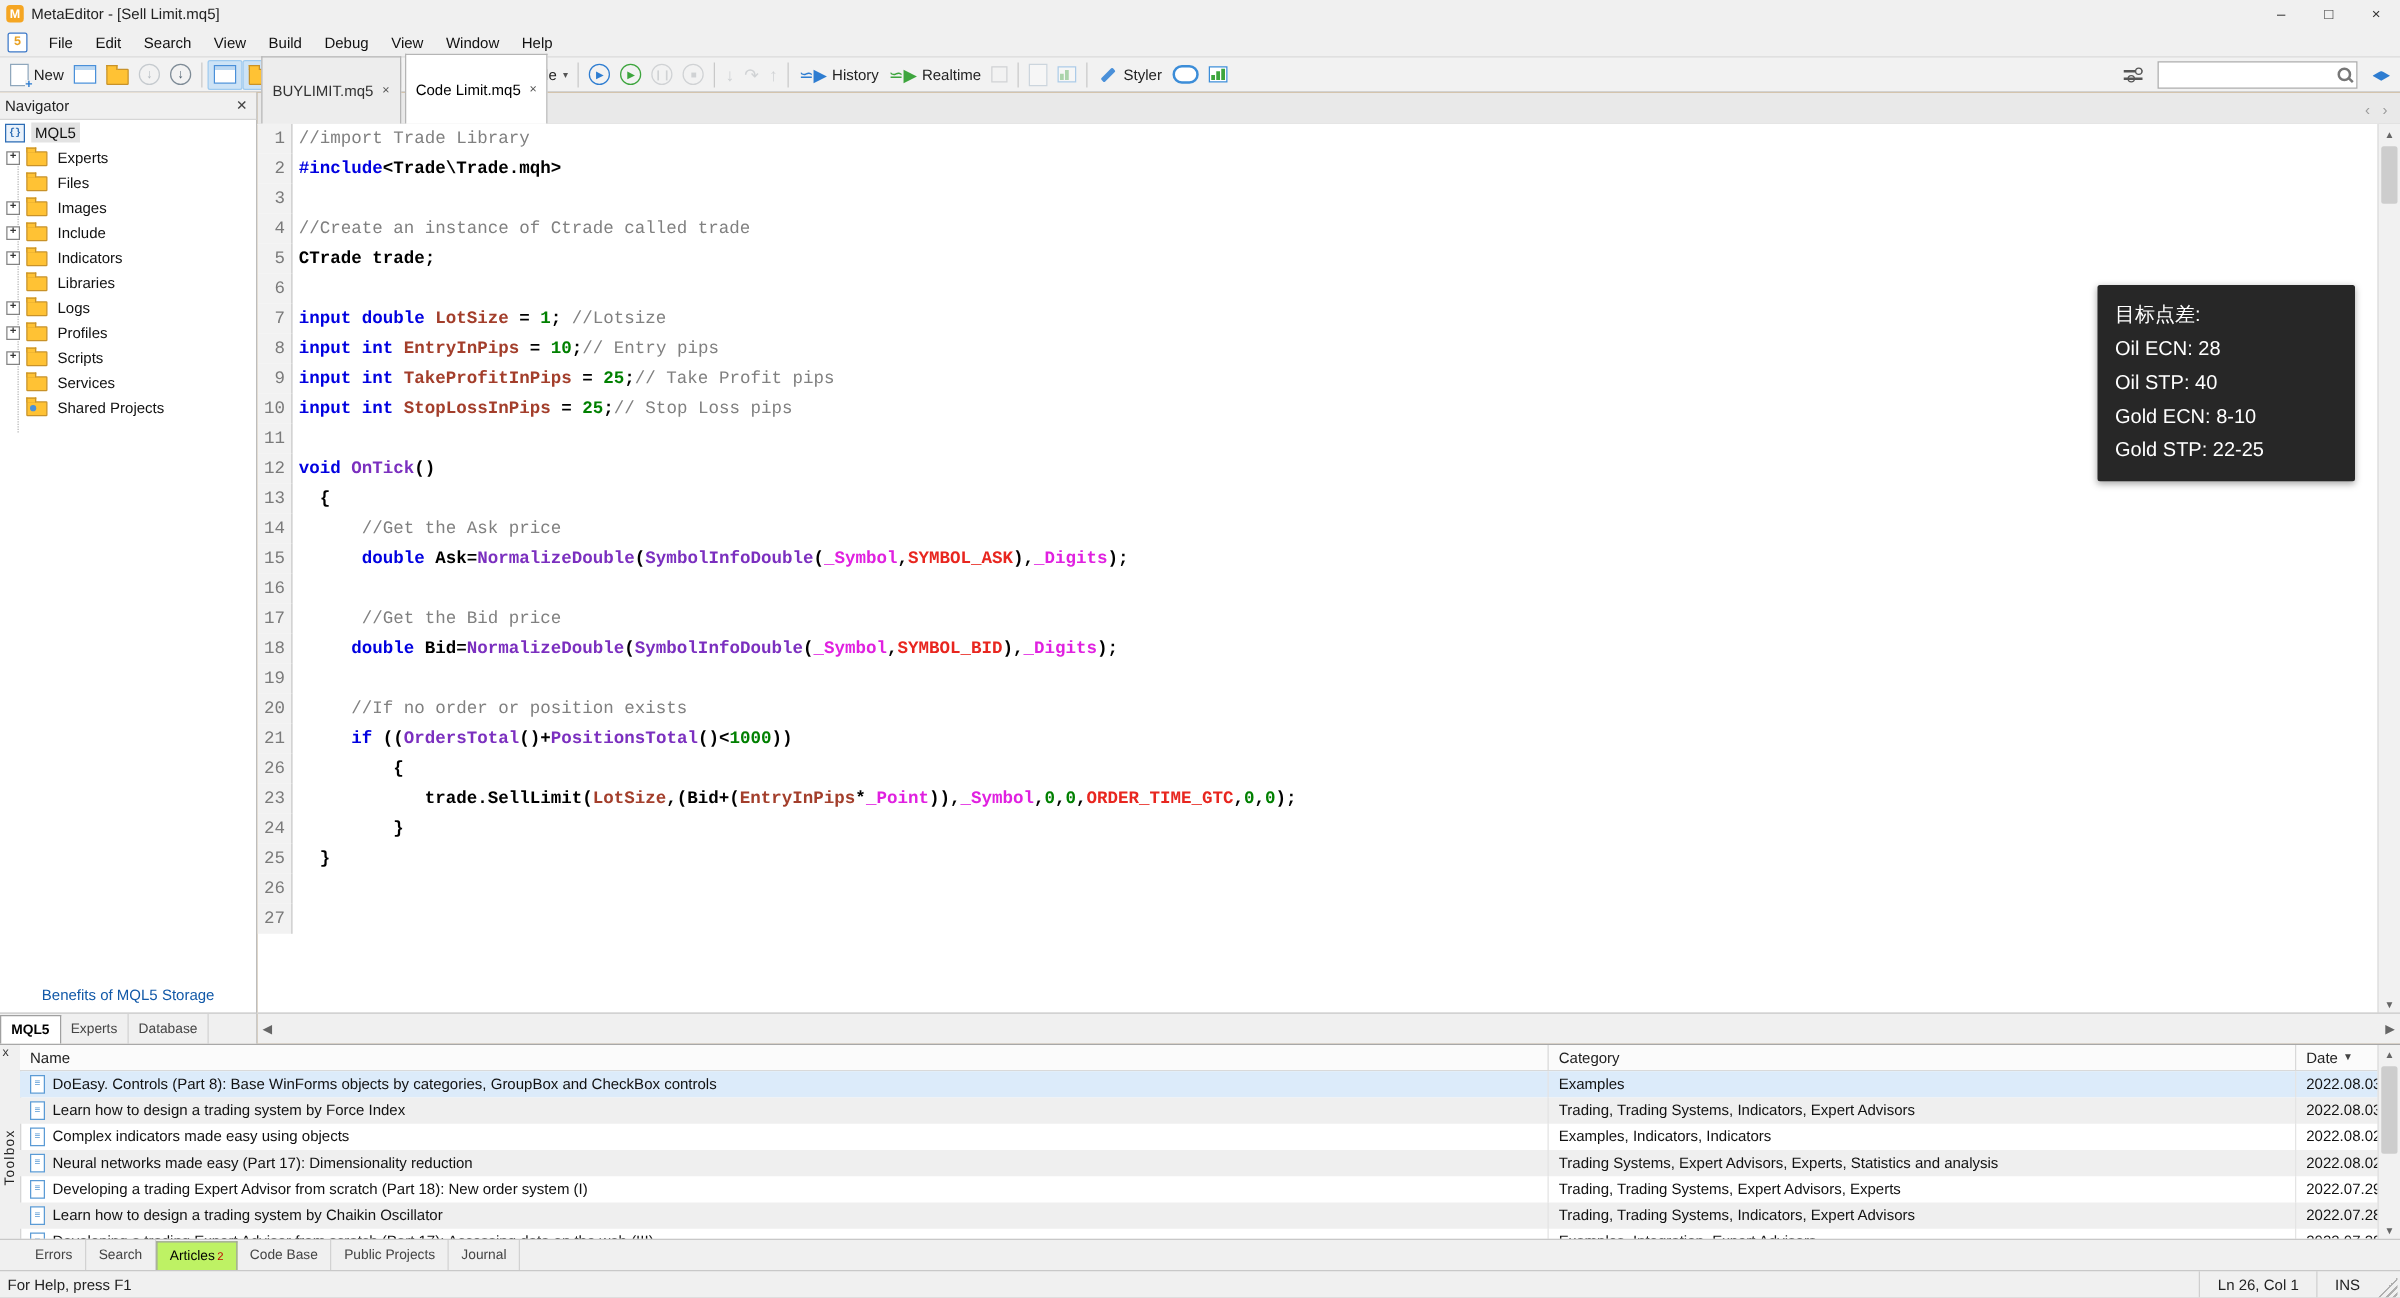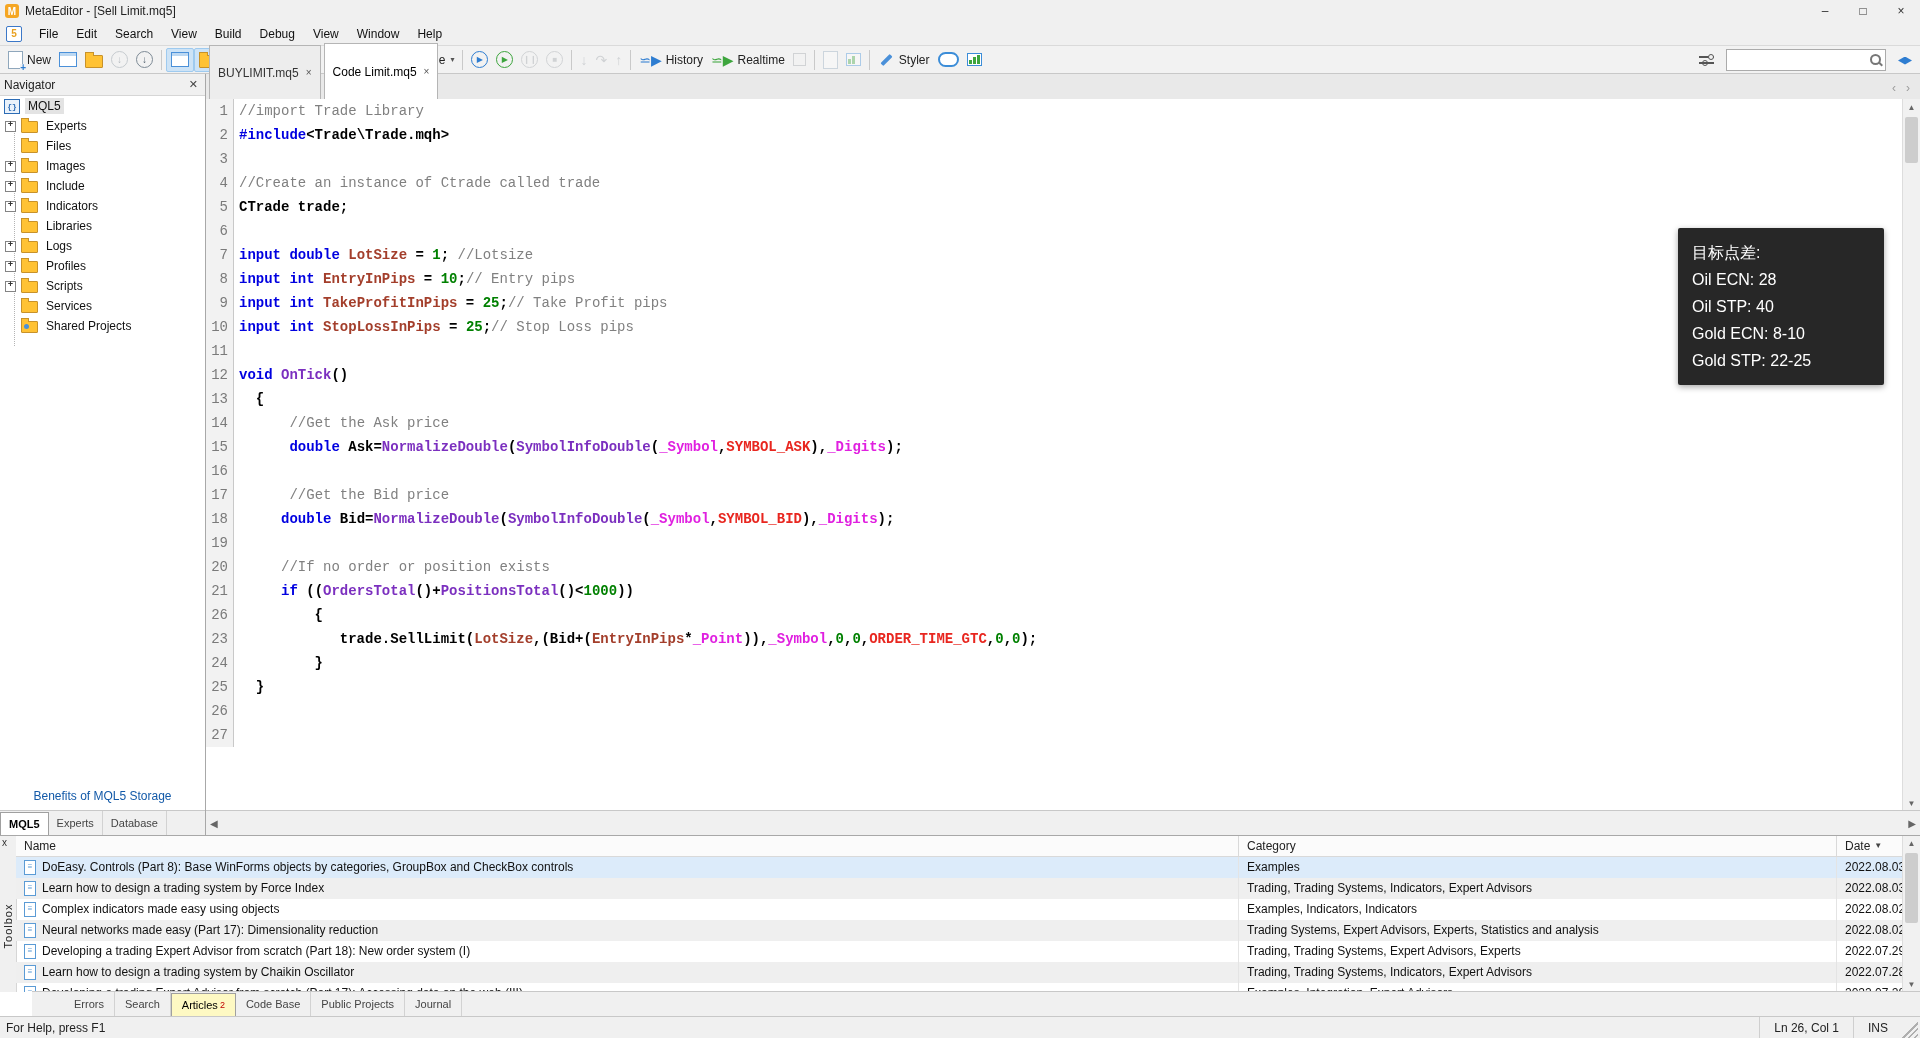--- a/index.html
+++ b/index.html
@@ -121,23 +121,23 @@
   .tb-row.sel{background:#DCEBFA;}
   .tb-row .c{padding:0 8px;box-sizing:border-box;border-right:1px solid #E4E4E4;white-space:nowrap;overflow:hidden;}
   .c-name{flex:1;display:flex;align-items:center;gap:6px;}
   .c-cat{width:598px;flex:none;}
   .c-date{width:66px;flex:none;border-right:none!important;}
   .pagei{width:10px;height:13px;background:#fff;border:1px solid #5B9BD5;color:#5B9BD5;font:700 8px/12px "Liberation Sans";text-align:center;flex:none;}
   .tb-scroll{position:absolute;right:0;top:0;width:17px;bottom:24px;background:#F1F1F1;border-left:1px solid #DDD;}
   .tb-scroll .sarr{height:15px;display:flex;align-items:center;justify-content:center;font-size:8px;color:#666;}
   .tb-scroll .sarr.bottom{position:absolute;bottom:0;left:0;right:0;}
   .tbthumb{position:absolute;left:2px;right:2px;top:17px;height:70px;background:#CDCDCD;border-radius:2px;}
-  .tb-tabs{position:absolute;left:0;right:0;bottom:0;height:24px;background:#F0F0F0;border-top:1px solid #C8C8C8;display:flex;align-items:stretch;font-size:11px;color:#444;padding-left:32px;margin-left:32px;}
+  .tb-tabs{position:absolute;left:0;right:0;bottom:0;height:24px;background:#F0F0F0;border-top:1px solid #C8C8C8;display:flex;align-items:stretch;font-size:11px;color:#444;padding-left:18px;}
   .tb-tab{display:flex;align-items:center;padding:0 10px;border-right:1px solid #D2D2D2;position:relative;}
-  .tb-tab.active{background:#fef9c3;border:1px solid #A0A0A0;border-bottom:none;color:#000;margin-top:1px;}
+  .tb-tab.active{background:#bef264;border:1px solid #A0A0A0;border-bottom:none;color:#000;margin-top:1px;}
   .tb-tab sub{color:#C00000;font-size:9px;margin-left:2px;}
 
   
   .statusbar{position:absolute;left:0;top:1016px;right:0;height:22px;background:#F0F0F0;border-top:1px solid #C8C8C8;display:flex;align-items:center;font-size:12px;color:#222;box-sizing:border-box;}
   .sb-left{padding-left:6px;}
   .sb-right{margin-left:auto;display:flex;align-items:center;height:100%;}
   .sb-seg{border-left:1px solid #CFCFCF;height:100%;display:flex;align-items:center;padding:0 14px;}
   .grip{width:16px;height:16px;margin:4px 2px 0 0;background:
     linear-gradient(135deg,transparent 0 50%,#AFAFAF 50% 57%,transparent 57% 68%,#AFAFAF 68% 75%,transparent 75% 86%,#AFAFAF 86% 93%,transparent 93%);}
 </style>

